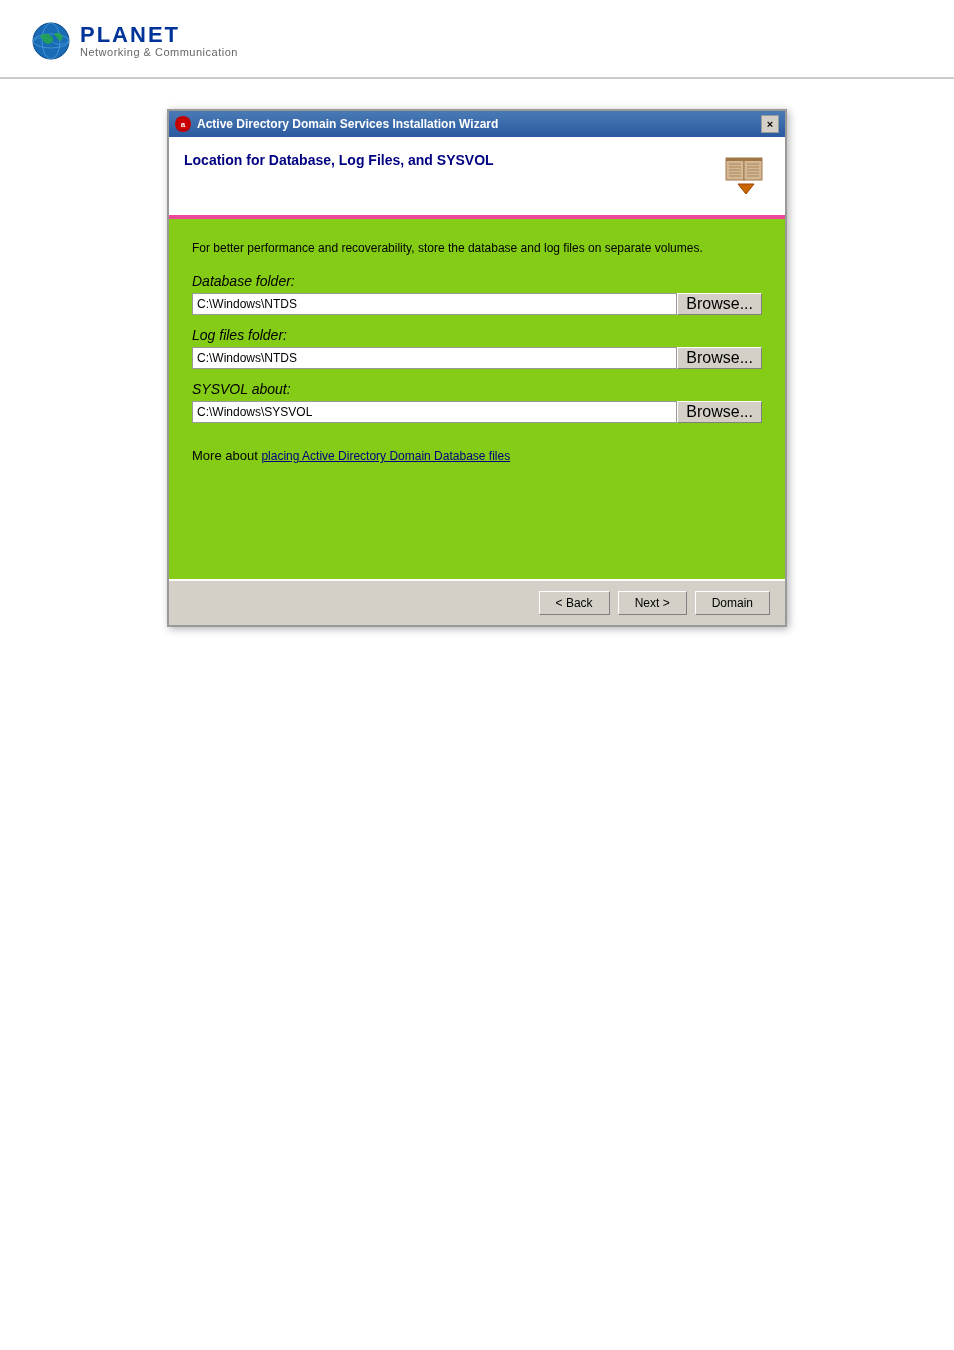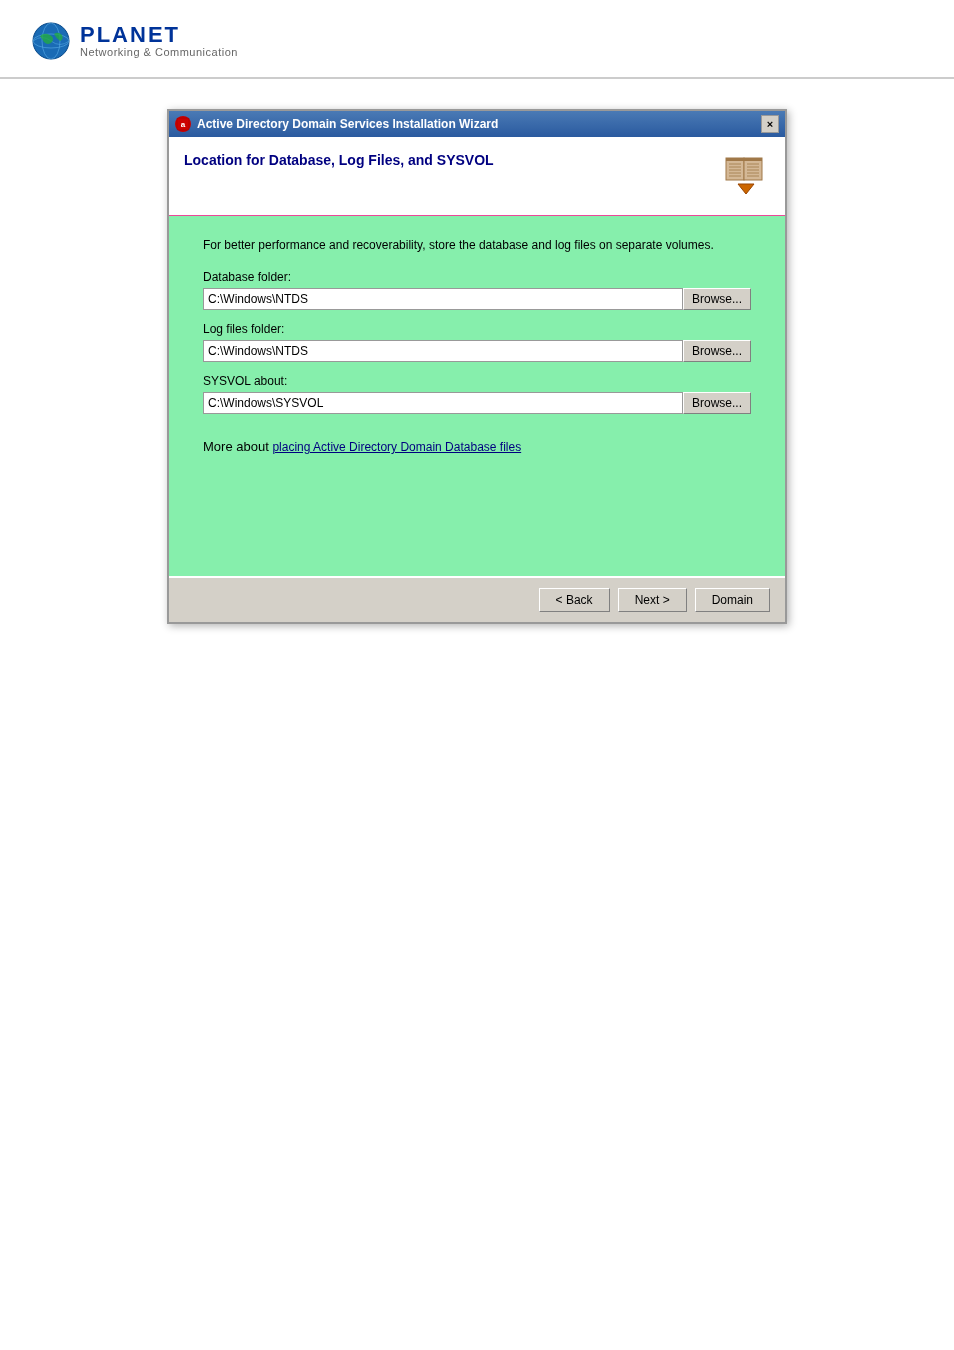--- a/index.html
+++ b/index.html
@@ -108,21 +108,21 @@
       color: #000;
     }
 
     
     .wizard-header {
       background: #ffffff;
       padding: 15px 15px 15px 15px;
       display: flex;
       align-items: flex-start;
       justify-content: space-between;
-      border-bottom: 1px solid #ec4899;
+      border-bottom: 4px solid #ec4899;
     }
 
     .wizard-header-text {
       flex: 1;
     }
 
     .wizard-title {
       font-size: 14px;
       font-weight: bold;
       color: #000080;
@@ -137,36 +137,37 @@
 
     .wizard-header-icon {
       width: 48px;
       height: 48px;
       flex-shrink: 0;
       margin-left: 10px;
     }
 
     
     .wizard-content {
-      background: #86efac;
-      padding: 20px 34px;
+      background: #84cc16;
+      padding: 20px 23px;
       min-height: 360px;
     }
 
     .info-text {
       font-size: 12px;
       color: #000000;
       margin-bottom: 16px;
       line-height: 1.5;
     }
 
     .field-label {
-      font-size: 12px;
+      font-size: 14px;
       color: #000000;
       margin-bottom: 4px;
+      font-style: italic;
     }
 
     .field-row {
       display: flex;
       align-items: flex-end;
       margin-bottom: 12px;
       gap: 0;
     }
 
     .field-input {
@@ -179,21 +180,21 @@
       font-family: Arial, sans-serif;
     }
 
     .browse-btn {
       height: 22px;
       padding: 0 8px;
       background: #d4d0c8;
       border: 1px solid #808080;
       border-top-color: #ffffff;
       border-left-color: #ffffff;
-      font-size: 12px;
+      font-size: 16px;
       cursor: pointer;
       white-space: nowrap;
       min-width: 60px;
     }
 
     .link-text {
       font-size: 12px;
       color: #000080;
       text-decoration: underline;
       cursor: pointer;

